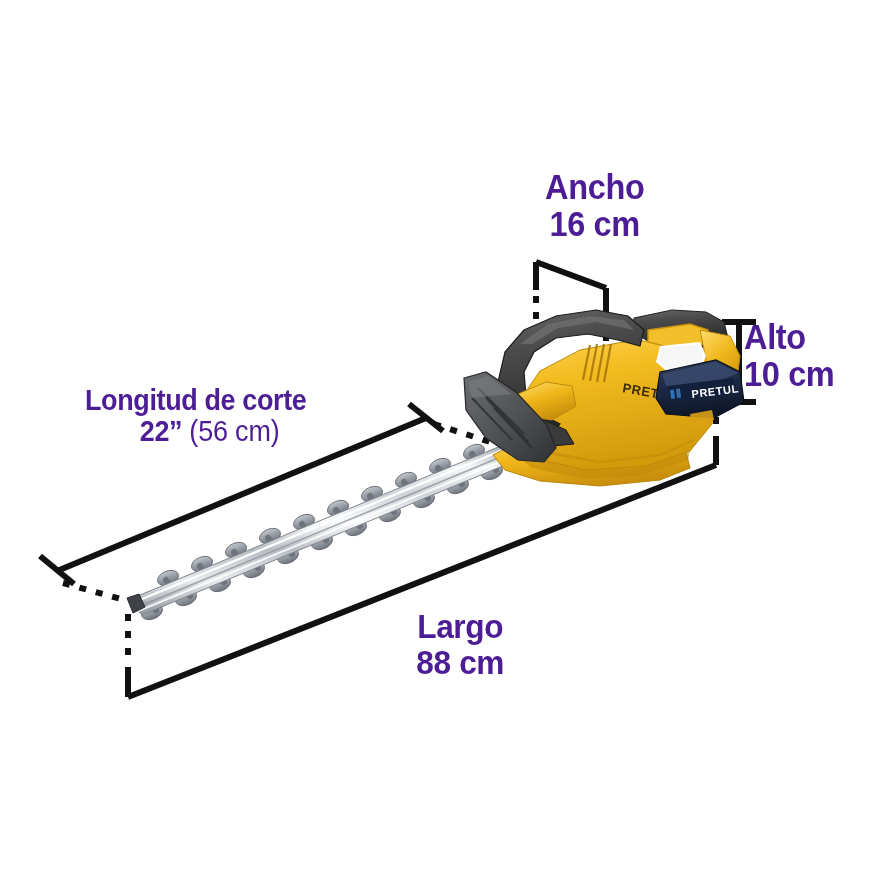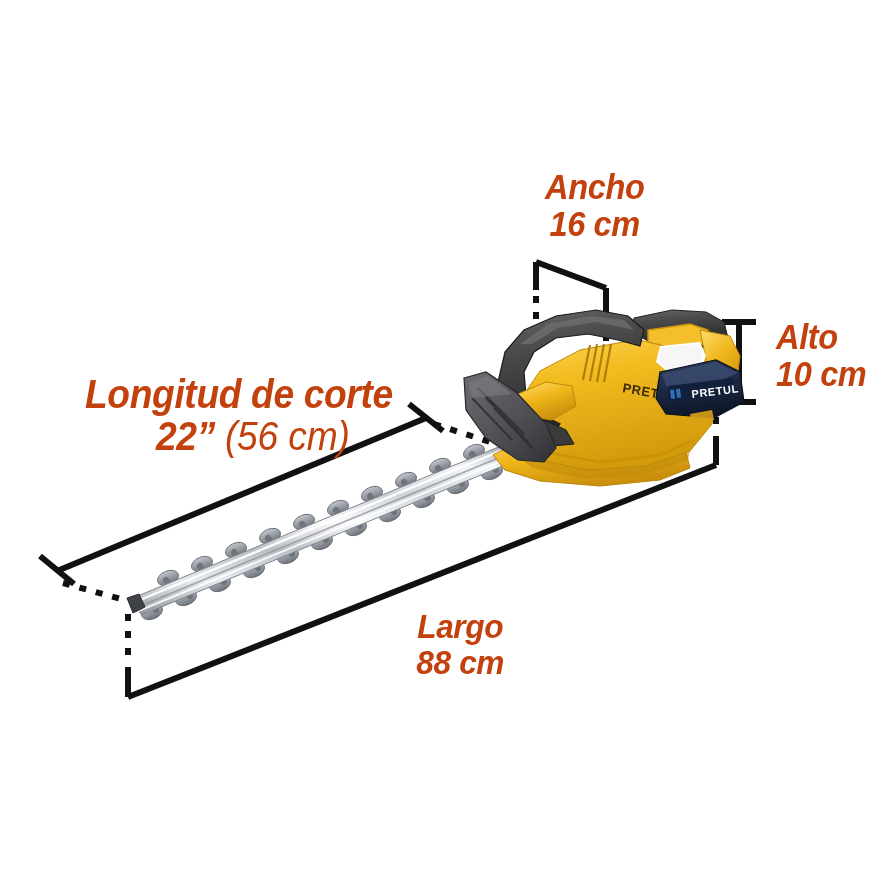--- a/index.html
+++ b/index.html
@@ -1,35 +1,35 @@
 <!DOCTYPE html>
 <html><head>
 <meta charset="utf-8">
 <style>
   html,body{margin:0;padding:0;background:#fff;}
   body{width:882px;height:882px;overflow:hidden;
        font-family:"Liberation Sans","DejaVu Sans",sans-serif;}
   #stage{position:relative;width:882px;height:882px;background:#ffffff;}
   #art{position:absolute;left:0;top:0;width:882px;height:882px;}
 
-  .label{position:absolute;color:#c2410c;line-height:1.06;
-         letter-spacing:-0.4px;white-space:nowrap;font-style:italic;}
+  .label{position:absolute;color:#4c1d95;line-height:1.06;
+         letter-spacing:-0.4px;white-space:nowrap;}
   .label .l1{display:block;font-weight:700;}
   .label .l2{display:block;font-weight:700;}
 
   
   #lbl-ancho{left:545px;top:168px;font-size:35px;text-align:center;}
   #lbl-ancho .l1{transform:scaleX(.93);transform-origin:left center;}
   #lbl-ancho .l2{transform:scaleX(.93);transform-origin:left center;}
 
-  #lbl-alto{left:776px;top:318px;font-size:35px;}
+  #lbl-alto{left:744px;top:318px;font-size:35px;}
   #lbl-alto .l1{transform:scaleX(.93);transform-origin:left center;}
   #lbl-alto .l2{transform:scaleX(.93);transform-origin:left center;}
 
-  #lbl-corte{left:85px;top:373px;font-size:40px;}
+  #lbl-corte{left:85px;top:385px;font-size:29px;}
   #lbl-corte .l1{transform:scaleX(.93);transform-origin:left center;}
   #lbl-corte .l2{transform:scaleX(.93);transform-origin:left center;
                  text-align:center;padding-left:30px;}
   #lbl-corte .paren{font-weight:400;letter-spacing:-0.2px;}
 
   #lbl-largo{left:413px;top:608px;font-size:34px;text-align:center;}
   #lbl-largo .l1{transform:scaleX(.93);transform-origin:center center;}
   #lbl-largo .l2{transform:scaleX(.93);transform-origin:center center;}
 </style>
 </head>

